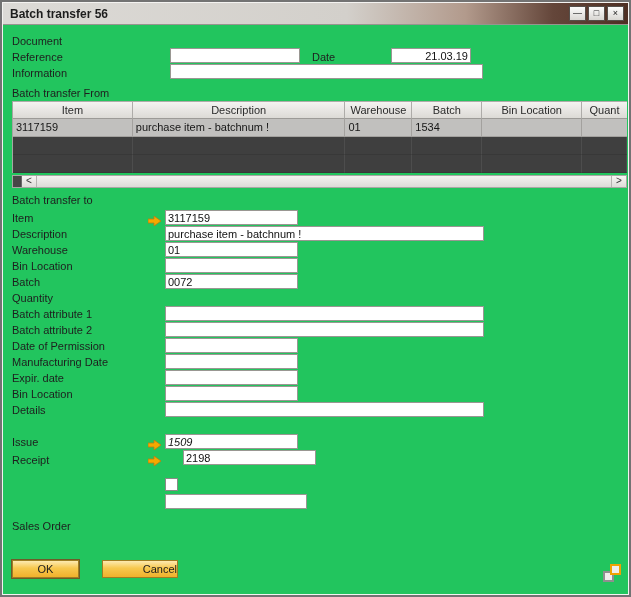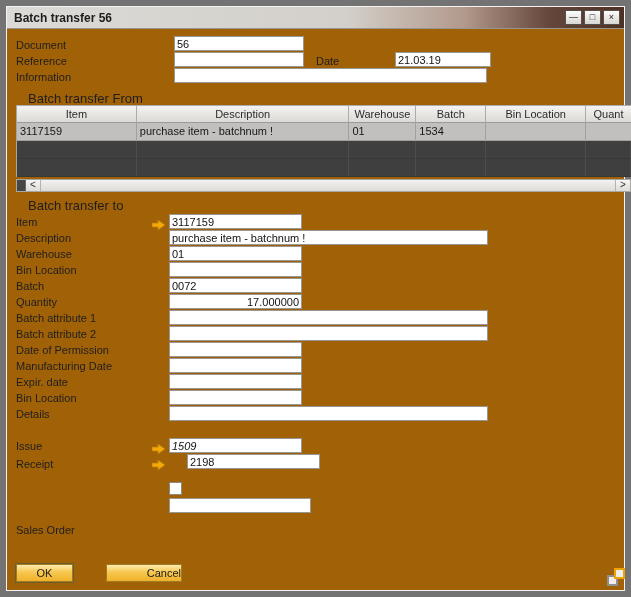--- a/index.html
+++ b/index.html
@@ -1,22 +1,22 @@
 <!DOCTYPE html>
 <html><head>
 <meta charset="utf-8">
 <style>
   * { margin:0; padding:0; box-sizing:border-box; }
   html,body { width:631px; height:597px; }
   body { font-family:"Liberation Sans", sans-serif; background:#bdbbb7; }
 
   .window {
     position:relative; width:631px; height:597px;
-    background:#a16207;
-    border:6px solid #737373;
+    background:#22c55e;
+    border:2px solid #737373;
     box-shadow: inset 0 0 0 1px #f4f3f1;
   }
 
   
   .titlebar {
     position:absolute; top:1px; left:1px; right:1px; height:22px;
     background:linear-gradient(90deg,#dcdad6 0%,#d3d0cb 55%,#b29a8c 74%,#64463a 88%,#4e2f23 100%);
     border-bottom:1px solid #97948f;
     display:flex; align-items:center;
   }
@@ -26,21 +26,21 @@
     width:17px; height:15px;
     background:linear-gradient(#fcfcfb,#d8d6d2);
     border:1px solid #55504b;
     display:flex; align-items:center; justify-content:center;
     font-size:9px; color:#222; cursor:default;
   }
   .winbtn span { line-height:1; }
 
   
   .lbl { position:absolute; left:10px; font-size:11px; color:#1e1e1e; white-space:nowrap; }
-  .sec-title { position:absolute; left:22px; font-size:13px; color:#1e1e1e; }
+  .sec-title { position:absolute; left:10px; font-size:11px; color:#1e1e1e; }
   .fld {
     position:absolute; height:15px;
     border:1px solid #999792; background:#ffffff;
     font-family:"Liberation Sans", sans-serif; font-size:11px; color:#111;
     padding:0 2px; outline:none;
   }
   .narrow { left:163px; width:133px; }
   .wide   { left:163px; width:319px; }
   .num    { text-align:right; }
 
@@ -84,21 +84,21 @@
   .sthumb { flex:1; background:linear-gradient(#f3f2f0,#dddbd7); }
 
   
   .btn {
     position:absolute; top:558px; height:18px;
     background:linear-gradient(#fdeab0,#f7c84e 45%,#f0b12c);
     border:1px solid #9f7d22;
     font-family:"Liberation Sans", sans-serif; font-size:11px; color:#1c1c1c;
     text-align:center; cursor:pointer;
   }
-  .btn.ok { left:10px; width:57px; box-shadow:0 0 0 1px #6d5c28; }
+  .btn.ok { left:10px; width:67px; box-shadow:0 0 0 1px #6d5c28; }
   .btn.cancel { left:100px; width:76px;text-align:right; }
 
   .grip { position:absolute; left:601px; top:562px; width:18px; height:18px; cursor:pointer; }
   .g-gray  { position:absolute; left:0; bottom:0; width:11px; height:11px; border:2px solid #8f8f8f; background:#efeeec; }
   .g-orange{ position:absolute; right:0; top:0;  width:11px; height:11px; border:2px solid #f0a202; background:#efeeec; }
 </style>
 </head>
 <body>
 
 <div class="window">
@@ -112,26 +112,25 @@
       <div class="winbtn">
           <span>□</span>
         </div>
       <div class="winbtn">
           <span>×</span>
         </div>
     </div>
   </div>
 
   <label class="lbl" style="top:33px">Document</label>
-  <input class="fld" style="left: 168px; top: 30px; width: 130px;" value="56">
 
   <label class="lbl" style="top:49px">Reference</label>
   <input class="fld" style="left: 168px; top: 46px; width: 130px;" value="">
   <label class="lbl" style="left:310px;top:49px">Date</label>
-  <input class="fld" style="left: 389px; top: 46px; width: 96px;" value="21.03.19">
+  <input class="fld" style="left: 389px; top: 46px; width: 80px; text-align: right;" value="21.03.19">
 
   <label class="lbl" style="top:65px">Information</label>
   <input class="fld" style="left: 168px; top: 62px; width: 313px;" value="">
 
   <div class="sec-title" style="top:85px">Batch transfer From</div>
 
   <div class="table">
     <div class="thead">
       <div class="th c0">Item</div>
       <div class="th c1">Description</div>
@@ -189,21 +188,20 @@
   <label class="lbl" style="top:242px">Warehouse</label>
   <input class="fld narrow" style="top: 240px;" value="01">
 
   <label class="lbl" style="top:258px">Bin Location</label>
   <input class="fld narrow" style="top: 256px;" value="">
 
   <label class="lbl" style="top:274px">Batch</label>
   <input class="fld narrow" style="top: 272px;" value="0072">
 
   <label class="lbl" style="top:290px">Quantity</label>
-  <input class="fld narrow num" style="top: 288px;" value="17.000000">
 
   <label class="lbl" style="top:306px">Batch attribute 1</label>
   <input class="fld wide" style="top: 304px;" value="">
 
   <label class="lbl" style="top:322px">Batch attribute 2</label>
   <input class="fld wide" style="top: 320px;" value="">
 
   <label class="lbl" style="top:338px">Date of Permission</label>
   <input class="fld narrow" style="top: 336px;" value="">
 

